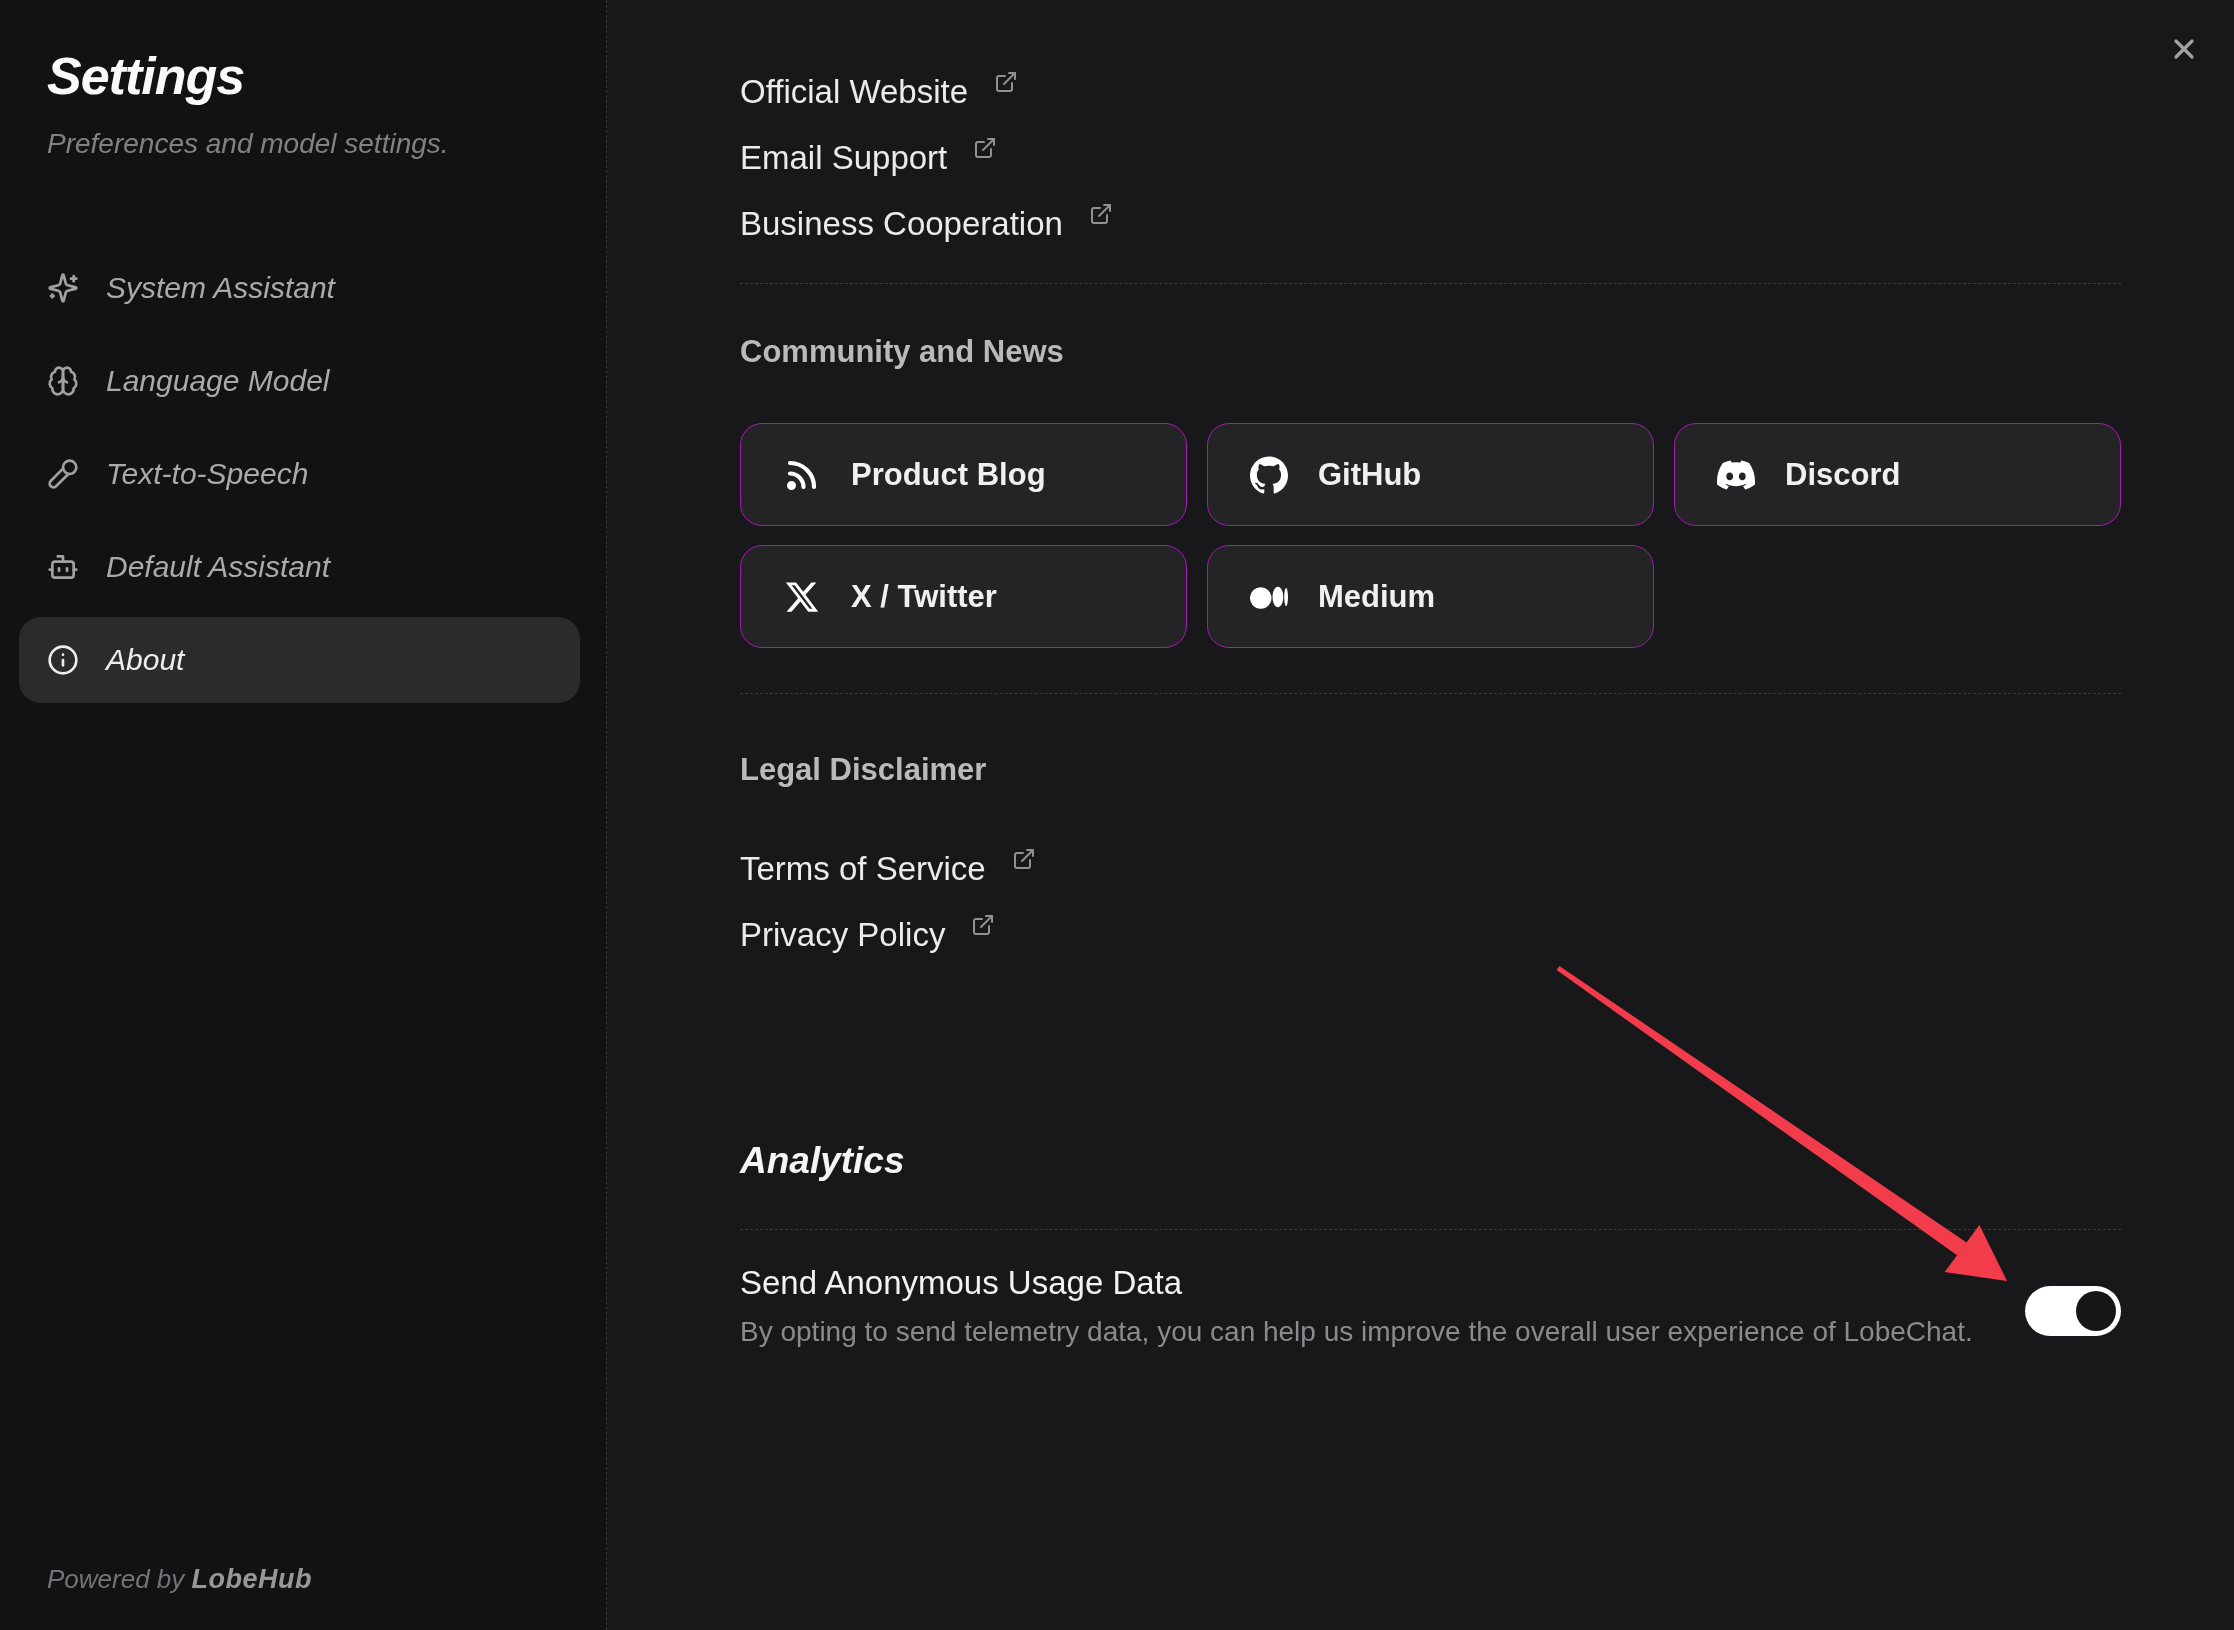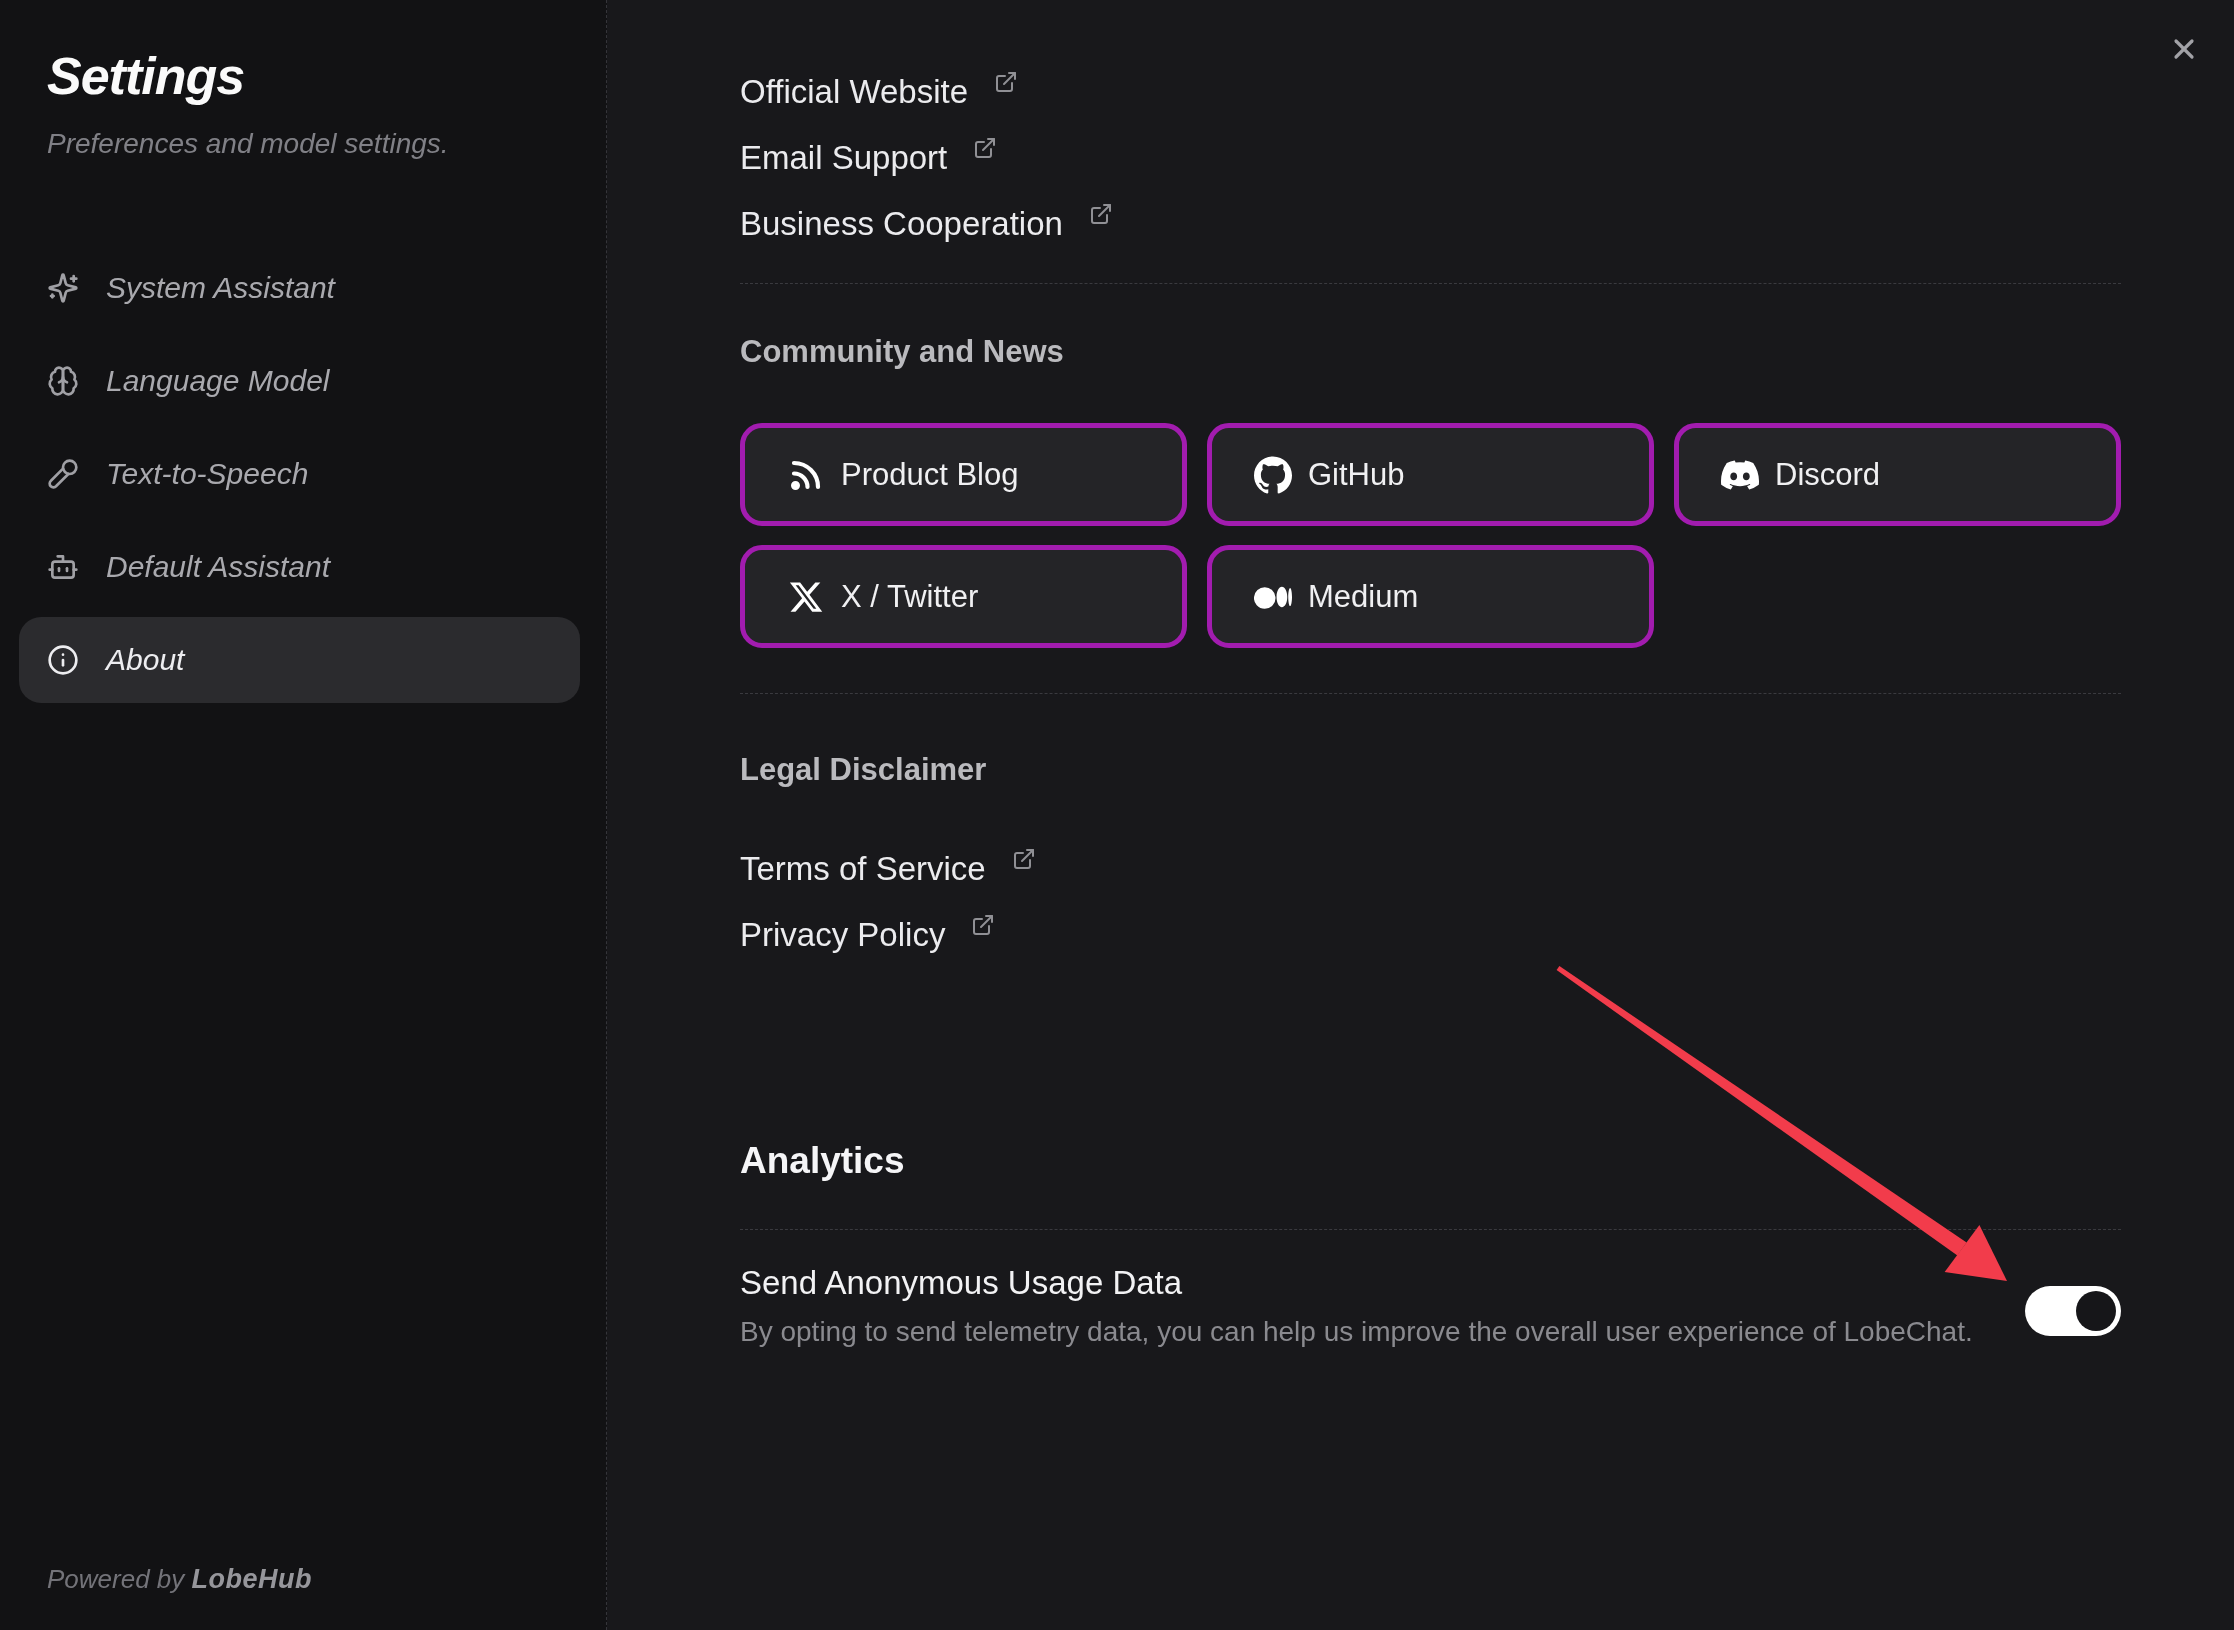--- a/index.html
+++ b/index.html
@@ -67,37 +67,38 @@
   }
   .link-row .link-label { font-size:33px; color:#ebebee;margin-top:19px; }
   .ext-icon { width:24px; height:24px; display:flex; }
   .ext-icon svg { width:24px; height:24px; stroke:#909095; }
   .sep { border:none; border-top:1px dashed #3a3a3f; height:0; }
   .sep-1 { margin-top:36px; }
   .sep-2 { margin-top:45px; }
   .sep-3 { margin-top:46px; }
   .h-community { margin-top:50px; }
   .h-legal { margin-top:58px; }
-  .h-analytics { margin-top:181px; font-size:37px; color:#f5f5f7; line-height:44px; }
+  .h-analytics { margin-top:181px; font-size:37px; color:#f5f5f7; line-height:44px;font-style:italic; }
 
   .btn-grid {
     margin-top:53px;
     display:grid;
     grid-template-columns:repeat(3, 447px);
     gap:19px 20px;
     width:max-content;
   }
   .soc-btn {
     width:447px; height:103px;
     background:#242427;
-    border:5px solid #a21caf;
+    border:1px solid #a21caf;
     border-radius:22px;
     display:flex; align-items:center;
-    padding-left:42px; gap:16px;
+    padding-left:42px; gap:30px;
     cursor:pointer;
+    font-weight:bold;
   }
   .soc-btn .soc-icon { width:38px; height:38px; display:flex; align-items:center; justify-content:center; }
   .soc-btn .soc-label { font-size:31px; color:#f0f0f2; }
 
   .setting-row {
     margin-top:30px;
     display:flex; justify-content:space-between; align-items:flex-start;
   }
   .setting-label { font-size:33px; color:#f2f2f4; line-height:46px; }
   .setting-desc { margin-top:8px; font-size:28px; color:#8a8a8f; line-height:36px; }

